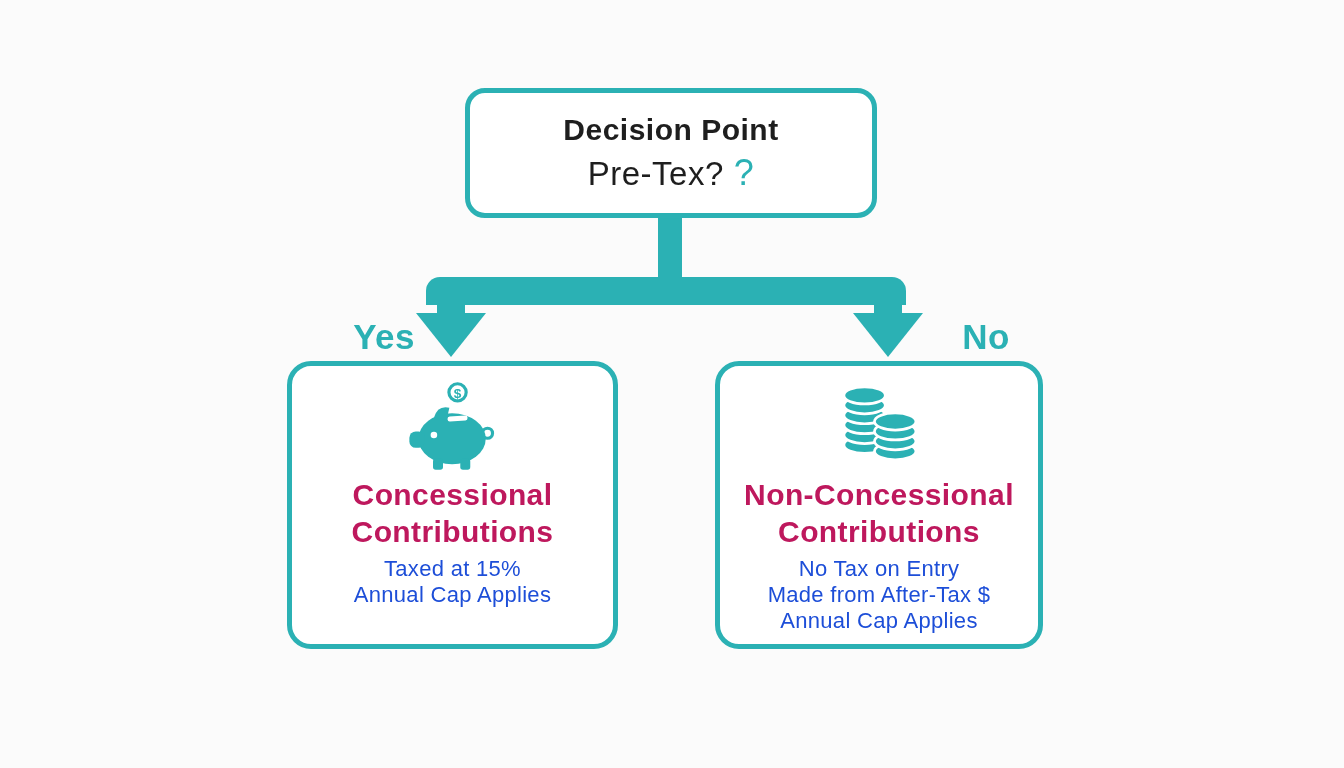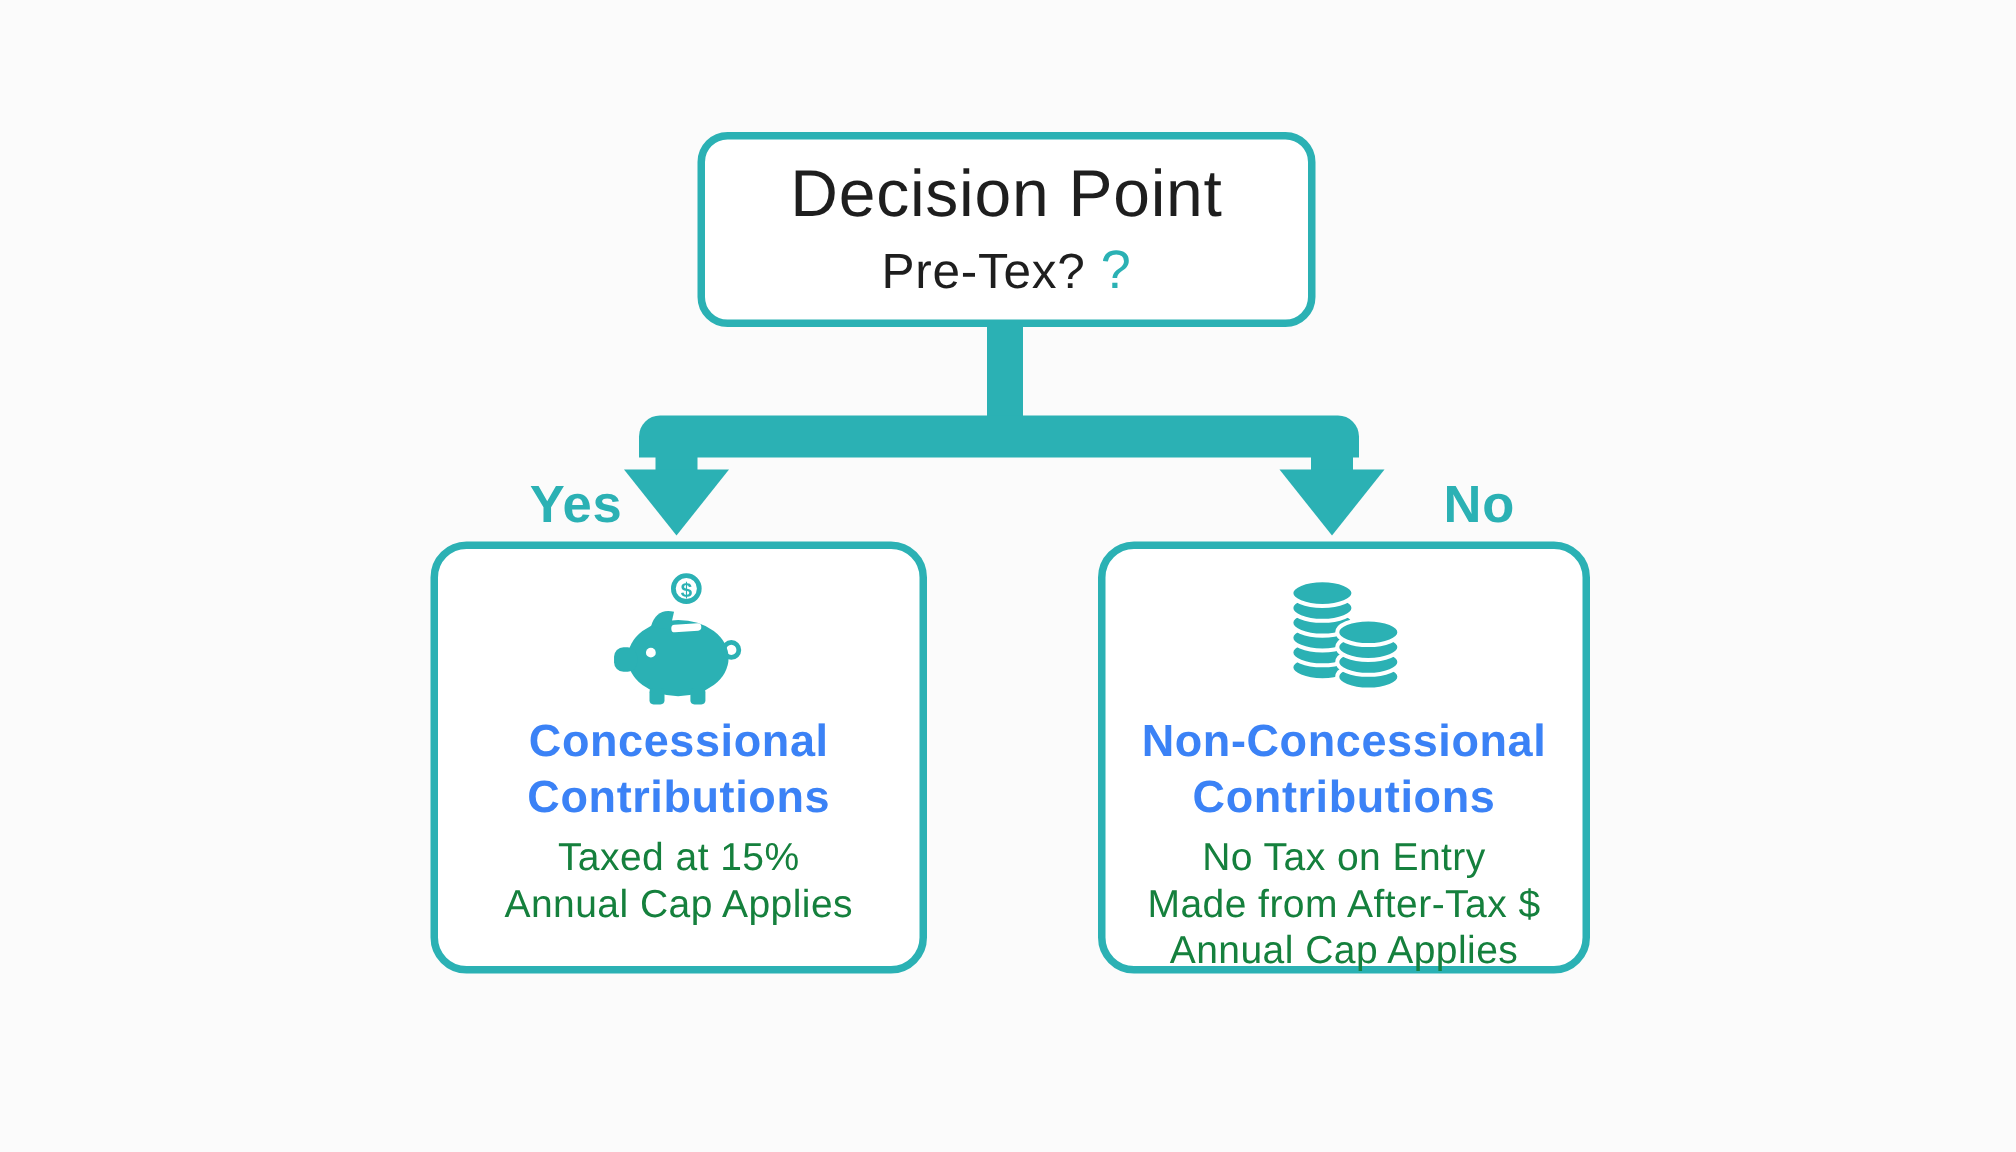--- a/index.html
+++ b/index.html
@@ -35,22 +35,22 @@
   }
   .decision-box {
     left: 465px;
     top: 88px;
     width: 412px;
     height: 130px;
     border-radius: 20px;
     gap: 10px;
   }
   .decision-title {
-    font-size: 44px;
-    font-weight: normal;
+    font-size: 30px;
+    font-weight: bold;
     color: #1e1e1e;
     letter-spacing: 0.5px;
     line-height: 1;
   }
   .decision-question {
     font-size: 33px;
     font-weight: normal;
     color: #1e1e1e;
     letter-spacing: 0.5px;
     line-height: 1;
@@ -85,43 +85,43 @@
     justify-content: flex-start;
     padding: 14px 18px 10px 18px;
   }
   .left-box {
     left: 287px;
     top: 361px;
     width: 331px;
     height: 288px;
   }
   .right-box {
-    left: 732px;
+    left: 715px;
     top: 361px;
     width: 328px;
     height: 288px;
   }
   .box-icon {
     height: 92px;
     display: flex;
     align-items: center;
     justify-content: center;
   }
   .box-title {
     font-size: 30px;
     font-weight: bold;
-    color: #3b82f6;
+    color: #be185d;
     letter-spacing: 0.4px;
     line-height: 1.24;
     margin-top: 4px;
   }
   .box-details {
     margin-top: 6px;
-    font-size: 26px;
-    color: #15803d;
+    font-size: 22px;
+    color: #1d4ed8;
     letter-spacing: 0.3px;
     line-height: 1.18;
   }
   .detail-line {
     display: block;
   }
 </style>
 </head>
 <body>
 

